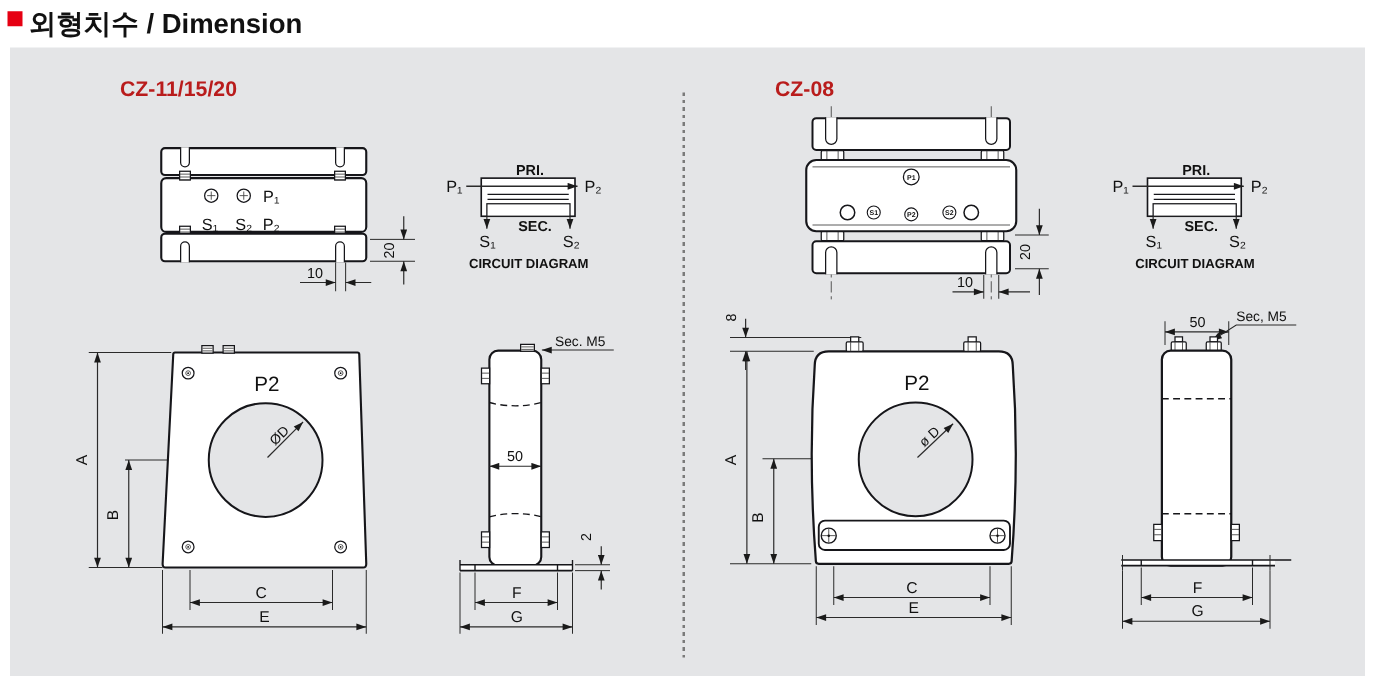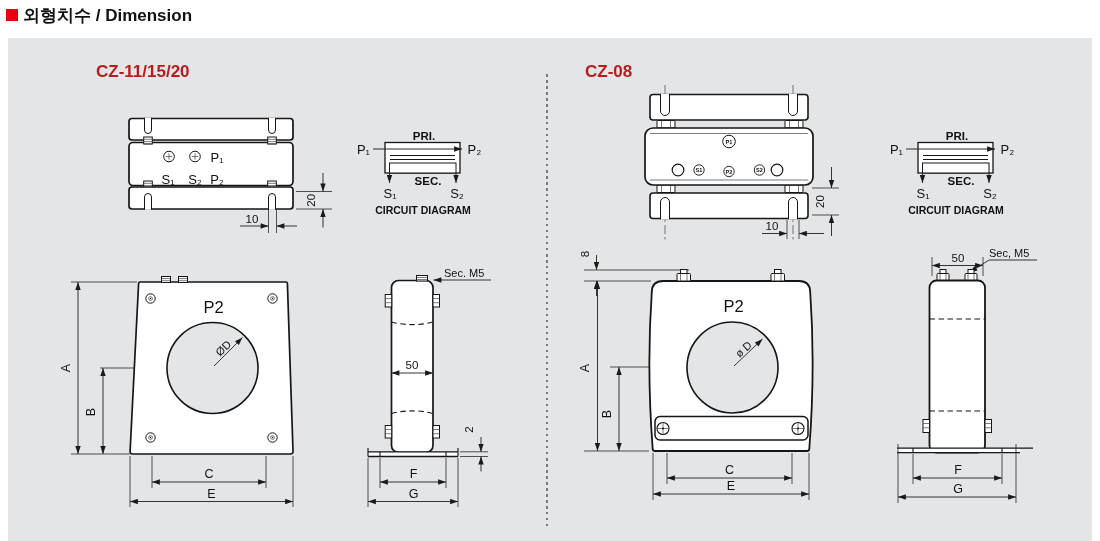--- a/index.html
+++ b/index.html
@@ -1,26 +1,26 @@
 <!DOCTYPE html>
 <html><head>
 <meta charset="utf-8">
 <style>
   *{box-sizing:border-box}
   html,body{margin:0;padding:0}
   body{width:1100px;height:541px;background:#fff;position:relative;overflow:hidden;
        font-family:"Liberation Sans","DejaVu Sans",sans-serif}
   .hdr-bullet{position:absolute;left:6px;top:9px;width:12px;height:12px;background:#e60012}
-  .hdr-title{position:absolute;left:23px;top:4px;font-size:17px;font-weight:700;color:#111;white-space:nowrap}
+  .hdr-title{position:absolute;left:23px;top:4px;font-size:22px;font-weight:700;color:#111;white-space:nowrap}
   .board{position:absolute;left:8px;top:38px;width:1084px;height:503px;background:#e4e5e7}
   .divider{position:absolute;left:546px;top:74px;width:1.6px;height:452px;
            background:repeating-linear-gradient(to bottom,#7a7a7a 0 2.5px,transparent 2.5px 6px)}
   .model{position:absolute;font-size:17px;font-weight:600;color:#b91c1c;white-space:nowrap}
   #model-left{left:96px;top:62px}
-  #model-right{left:585px;top:62px}
+  #model-right{left:620px;top:62px}
   .sv{position:absolute}
   svg text{font-family:"Liberation Sans","DejaVu Sans",sans-serif;fill:#111}
   .ol{fill:#fff;stroke:#16161a;stroke-width:1.7;stroke-linejoin:round}
   .t1{fill:#fff;stroke:#16161a;stroke-width:1}
   .ln{fill:none;stroke:#16161a;stroke-width:1.1}
   .thin{fill:none;stroke:#444;stroke-width:0.7}
   .dim{fill:none;stroke:#2a2a2a;stroke-width:0.95}
   .ext{fill:none;stroke:#2a2a2a;stroke-width:0.8}
   .dash{fill:none;stroke:#16161a;stroke-width:1.05;stroke-dasharray:5.5 3.5}
   .cl{fill:none;stroke:#555;stroke-width:0.8;stroke-dasharray:9 3 2.5 3}

